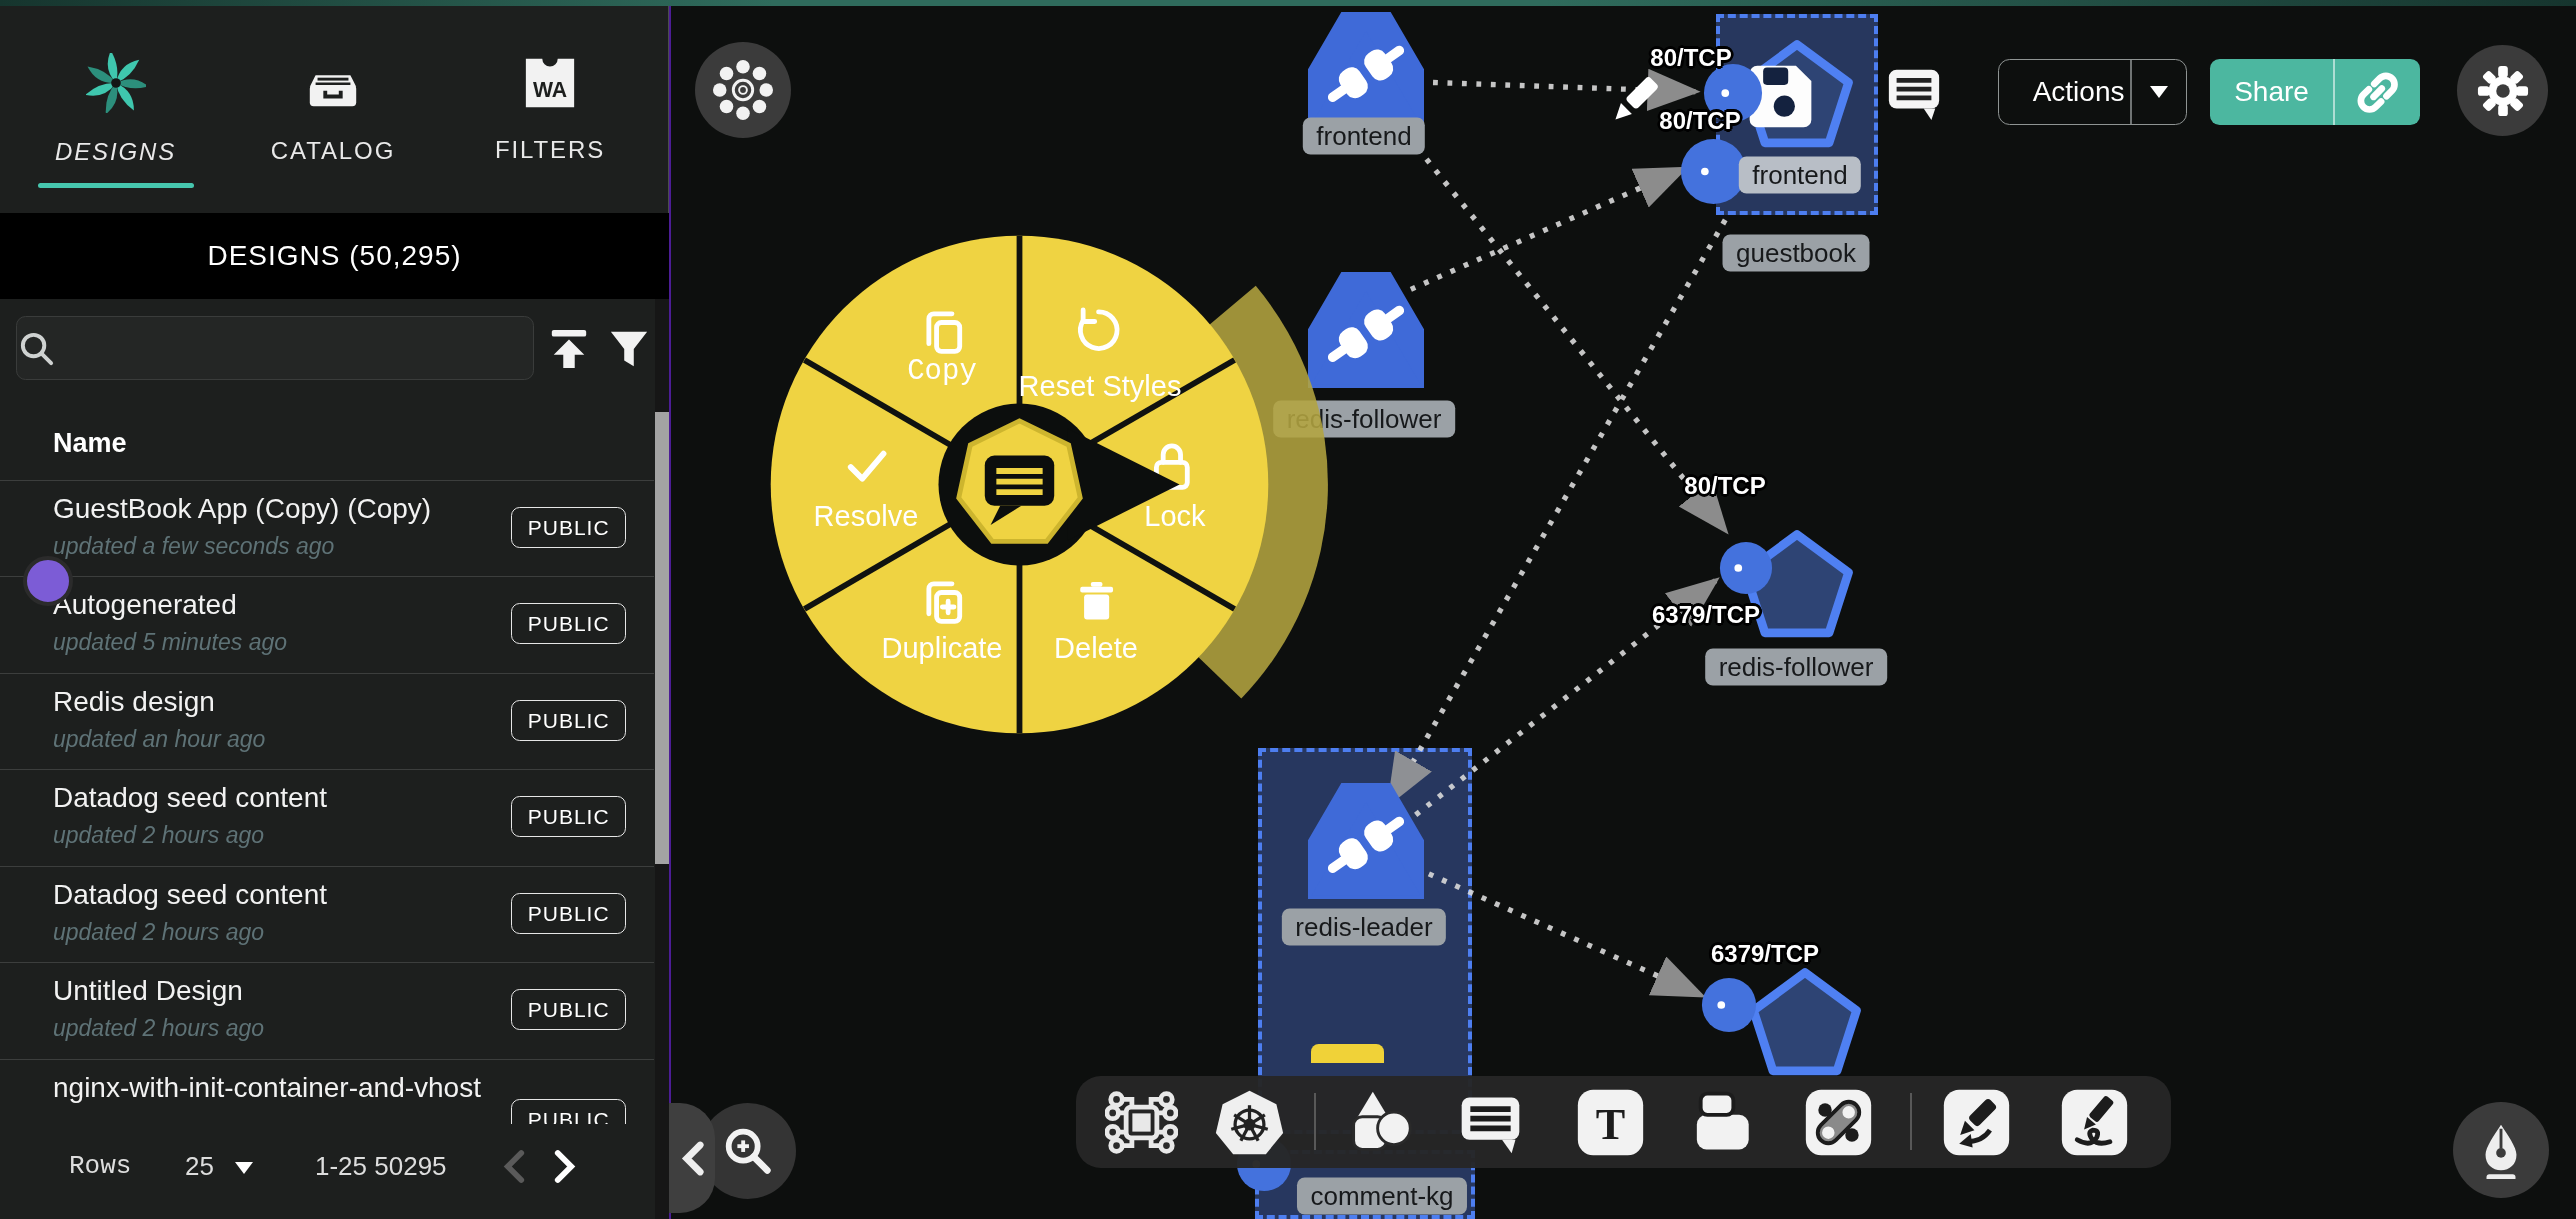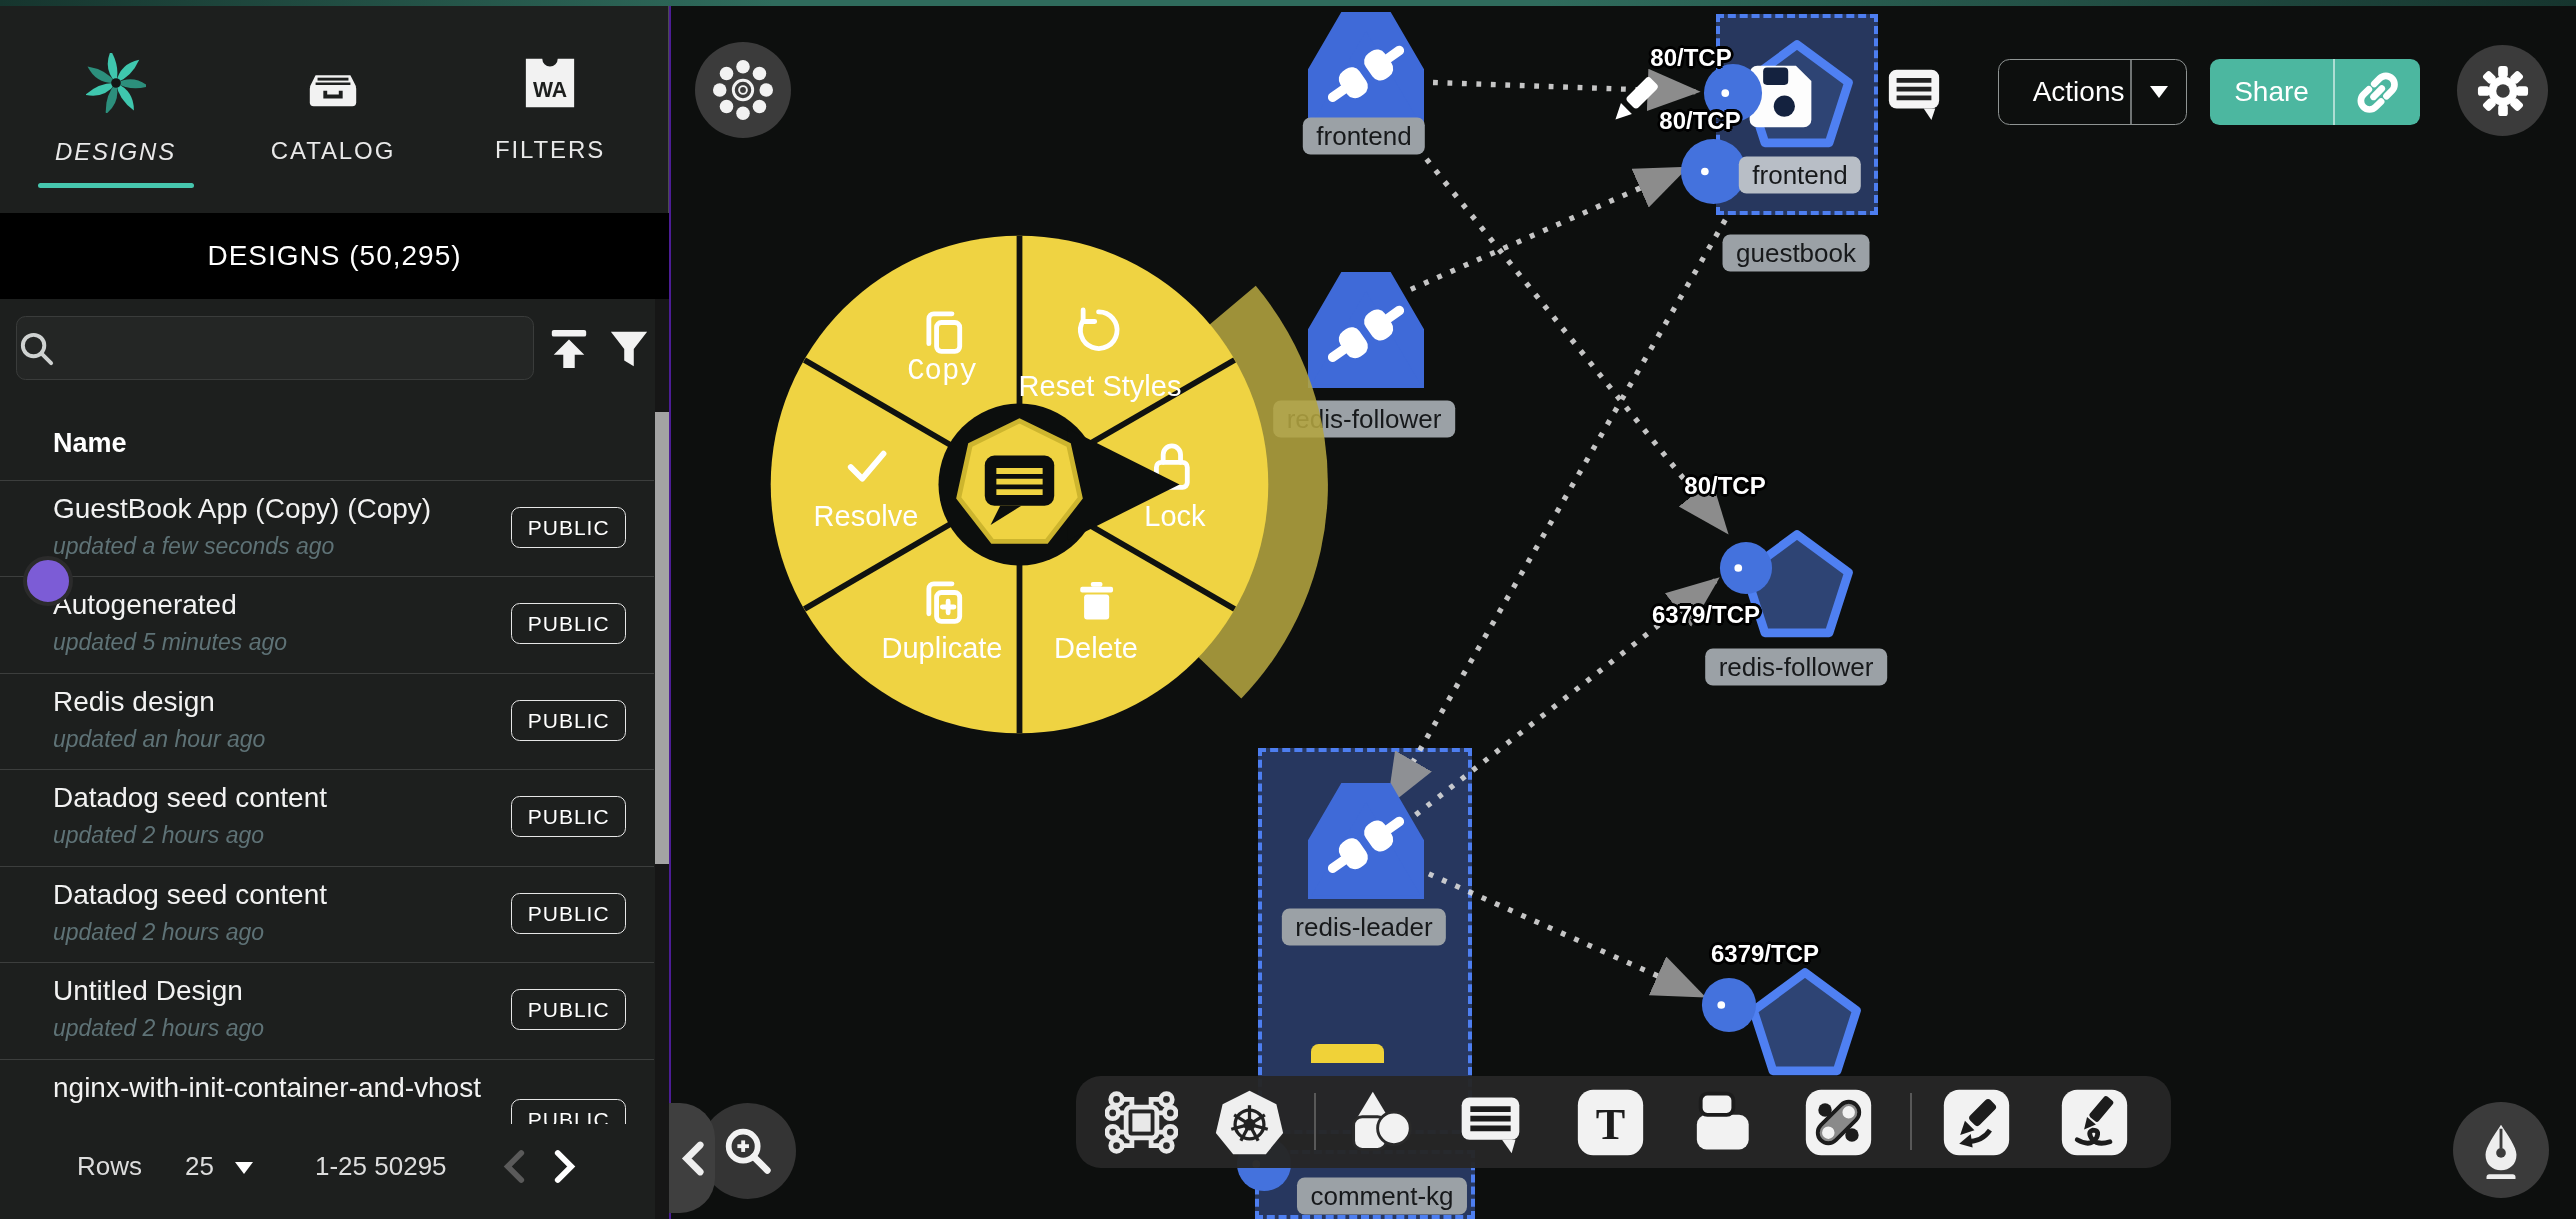--- a/index.html
+++ b/index.html
@@ -547,21 +547,21 @@
         <div class="t">nginx-with-init-container-and-vhost</div>
         <div class="pbadge" style="top:39px;">PUBLIC</div>
       </div>
     </div>
 
     <div class="abs avatar"></div>
     <div class="abs v-scroll-track"></div>
     <div class="abs v-scroll-thumb"></div>
 
     <div class="abs pagination">
-      <span class="pg-item" style="left:77px;">Rows</span>
+      <span class="pg-item" style="left:69px;font-family:Liberation Mono, monospace;">Rows</span>
       <span class="pg-item" style="left:185px;">
         <span>25</span>
         <span class="caret" style="margin-left:13.5px;"></span>
       </span>
       <span class="pg-item" style="left:315px;">1-25 50295</span>
       <svg class="pg-item" style="left:502px;top:25px;" width="25" height="35" viewBox="0 0 26 36">
         <polyline points="20,4 6,18 20,32" stroke="#5a5a5a" stroke-width="6" fill="none" stroke-linecap="round"></polyline>
       </svg>
       <svg class="pg-item" style="left:552px;top:25px;" width="25" height="35" viewBox="0 0 26 36">
         <polyline points="6,4 20,18 6,32" stroke="#fff" stroke-width="6" fill="none" stroke-linecap="round"></polyline>

